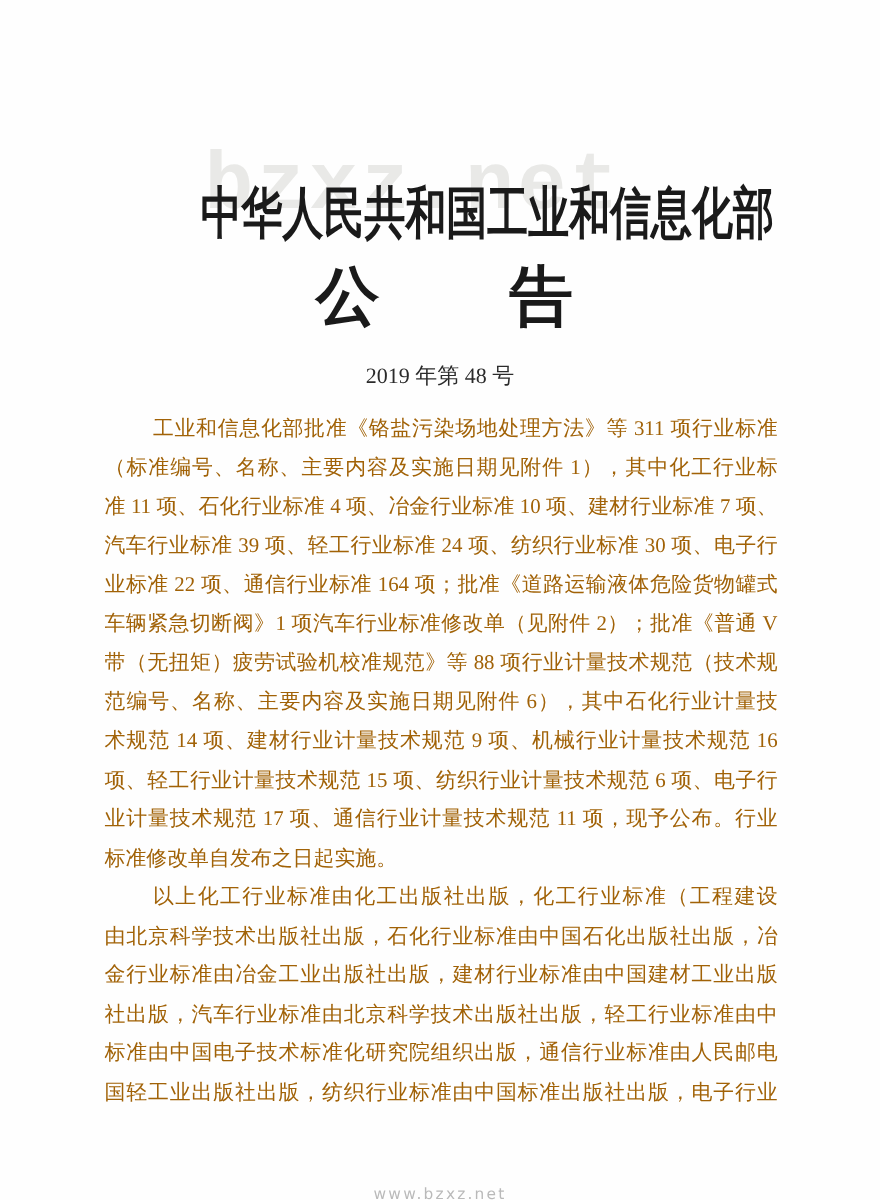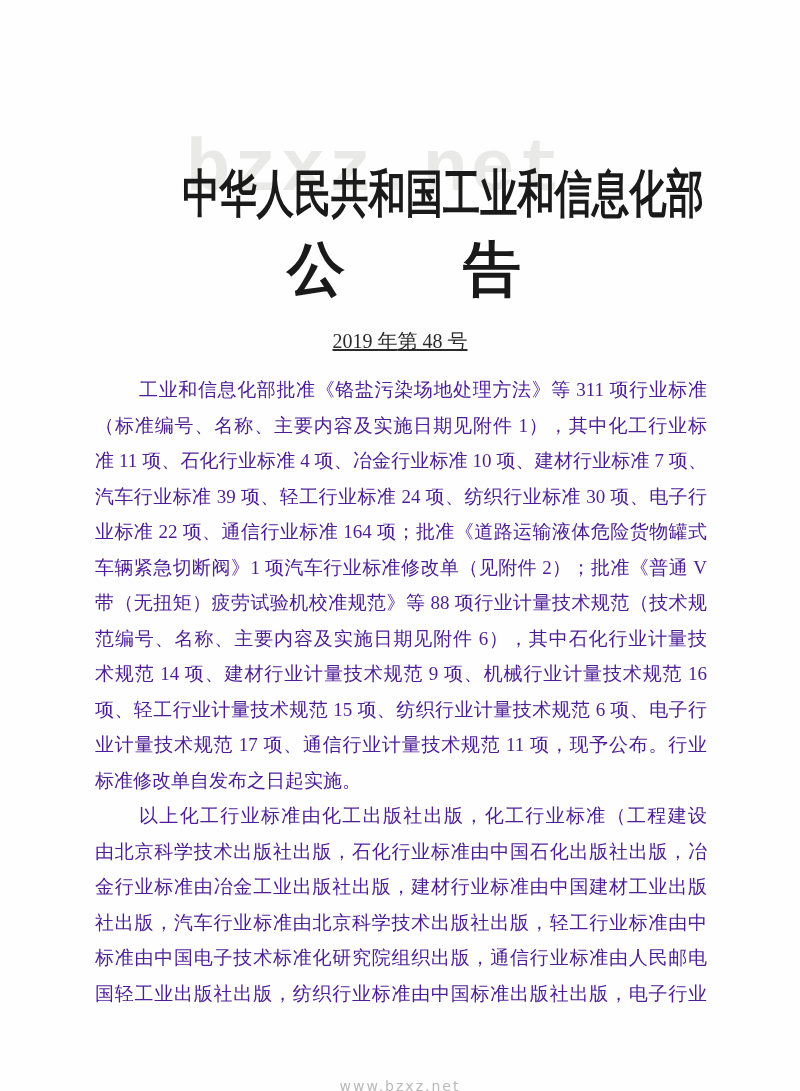--- a/index.html
+++ b/index.html
@@ -69,31 +69,30 @@
   .issue-line {
     position: absolute;
     top: 328px;
     left: 0;
     width: 100%;
     z-index: 2;
     display: flex;
     justify-content: center;
     font-size: 20px;
     color: #2b2b2b;
-    text-decoration: underline;
   }
   
   .doc-body {
     position: absolute;
     top: 372px;
     left: 95px;
     width: 612px;
     z-index: 2;
     font-size: 19px;
-    color: #4c1d95;
+    color: #a16207;
   }
   .doc-body .line {
     height: 35.5px;
     line-height: 35.5px;
     text-align: justify;
     text-align-last: justify;
     overflow: hidden;
   }
   .doc-body .line.indent {
     text-indent: 44px;

